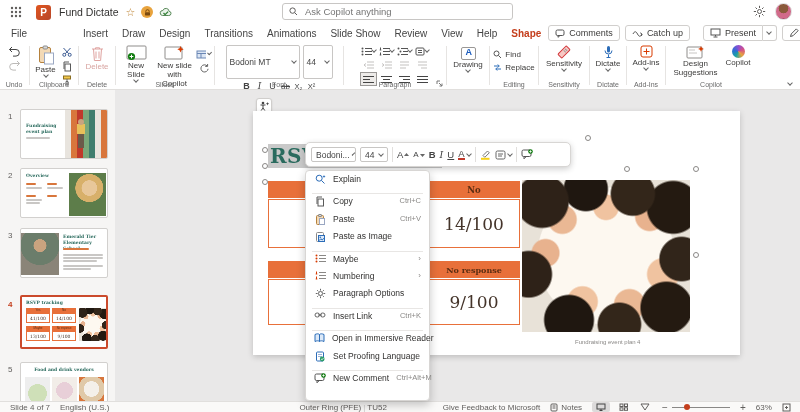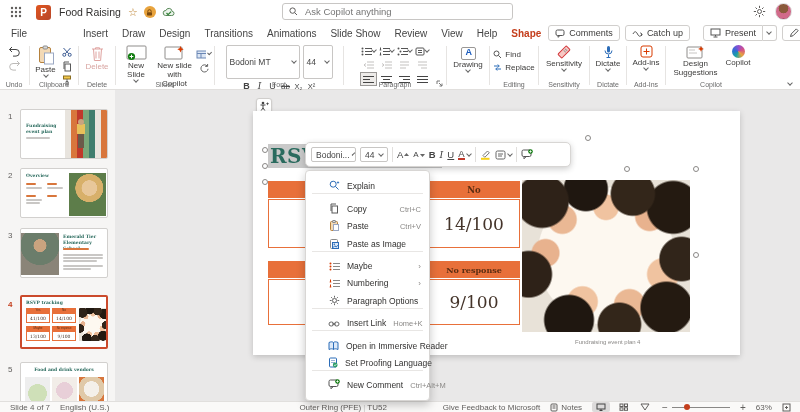--- a/index.html
+++ b/index.html
@@ -94,21 +94,21 @@
   .tblh{position:absolute;background:#e8703a;color:#5b2d12;font-family:"DejaVu Serif",serif;font-weight:bold;font-size:8.5px;display:flex;align-items:center;justify-content:center;}
   .tblc{position:absolute;background:#fff;border:1px solid #e8703a;color:#44342a;font-family:"DejaVu Serif",serif;font-size:17px;display:flex;align-items:center;justify-content:center;}
   .sfooter{position:absolute;font-size:6px;color:#8a8886;}
   
   .minitb{position:absolute;left:190px;top:52px;width:266px;height:25px;background:#fff;border:1px solid #d8d6d4;border-radius:5px;box-shadow:0 2px 6px rgba(0,0,0,.2);display:flex;align-items:center;padding:0 5px;gap:4px;z-index:6;}
   .mtdiv{width:1px;height:15px;background:#e1dfdd;}
   .mtbox{height:15px;border:1px solid #c8c6c4;border-radius:2px;display:flex;align-items:center;gap:3px;padding:0 4px;font-size:8.5px;color:#444;}
   .mtbtn{font-size:9.5px;color:#444;display:flex;align-items:center;}
   
   .ctxmenu{position:absolute;left:190px;top:80px;width:125px;height:231px;background:#fff;border:1px solid #d8d6d4;border-radius:4px;box-shadow:0 4px 10px rgba(0,0,0,.22);z-index:7;display:flex;flex-direction:column;padding:3px 0;}
-  .cmi{display:flex;align-items:flex-end;height:17.4px;padding:0 8px;gap:7px;font-size:8.5px;color:#323130;flex:0 0 auto;margin-left:14px;}
+  .cmi{display:flex;align-items:flex-start;height:17.4px;padding:0 8px;gap:7px;font-size:8.5px;color:#323130;flex:0 0 auto;}
   .cmi .ic{width:12px;display:flex;justify-content:center;}
   .cmi .lb{flex:1;white-space:nowrap;}
   .cmi .sc{color:#8a8886;font-size:7.5px;}
   .cmi .sub{color:#8a8886;font-size:8px;}
   .cmsep{height:1px;background:#e8e6e4;margin:2px 6px;flex:0 0 auto;}
   
   .statusbar{position:absolute;left:0;top:401px;width:800px;height:11px;background:#faf9f8;border-top:1px solid #e1dfdd;display:flex;align-items:center;font-size:8px;color:#605e5c;}
   .sb-item{margin-left:10px;white-space:nowrap;display:flex;align-items:center;gap:3px;}
   .sb-build{margin-left:190px;}
   .sb-sep{color:#c8c6c4;margin:0 2px;}
@@ -132,21 +132,21 @@
             <circle cx="2" cy="6" r="1.2"></circle>
             <circle cx="6" cy="6" r="1.2"></circle>
             <circle cx="10" cy="6" r="1.2"></circle>
             <circle cx="2" cy="10" r="1.2"></circle>
             <circle cx="6" cy="10" r="1.2"></circle>
             <circle cx="10" cy="10" r="1.2"></circle>
           </g>
         </svg>
     </span>
     <span class="pptlogo">P</span>
-    <span class="doctitle">Food Raising</span>
+    <span class="doctitle">Fund Dictate</span>
     <span class="star">☆</span>
     <span class="badge-lock">
       <svg width="7" height="7">
           <path d="M1.8 3.2 V2.4 a1.7 1.7 0 0 1 3.4 0 V3.2" fill="none" stroke="#7a4a10" stroke-width="1"></path>
           <rect x="1" y="3.2" width="5" height="3.2" rx=".6" fill="#7a4a10"></rect>
         </svg>
     </span>
     <span class="cloudok">
       <svg width="14" height="10">
           <path d="M3.5 8.5 a2.5 2.5 0 0 1 .4-5 a3.2 3.2 0 0 1 6.2.8 a2.1 2.1 0 0 1-.4 4.2 z" fill="#eaf3ea" stroke="#5a8a5a"></path>
@@ -772,21 +772,21 @@
       <div class="cmsep"></div>
       <div class="cmi">
         <span class="ic">
             <svg width="12" height="8">
               <rect x="1" y="2" width="4.5" height="4" rx="2" fill="none" stroke="#666"></rect>
               <rect x="6.5" y="2" width="4.5" height="4" rx="2" fill="none" stroke="#666"></rect>
               <path d="M4 4 h4" stroke="#666"></path>
             </svg>
           </span>
         <span class="lb">Insert Link</span>
-          <span class="sc">Home+K</span>
+          <span class="sc">Ctrl+K</span>
       </div>
       <div class="cmsep"></div>
       <div class="cmi">
         <span class="ic">
             <svg width="11" height="10">
               <path d="M1 1.5 c1.8-.9 3.6-.9 4.5 0 c.9-.9 2.7-.9 4.5 0 v7 c-1.8-.9-3.6-.9-4.5 0 c-.9-.9-2.7-.9-4.5 0 z" fill="#dce9f8" stroke="#2b6cb8"></path>
               <path d="M5.5 1.5 v7" stroke="#2b6cb8"></path>
             </svg>
           </span>
         <span class="lb">Open in Immersive Reader</span>

